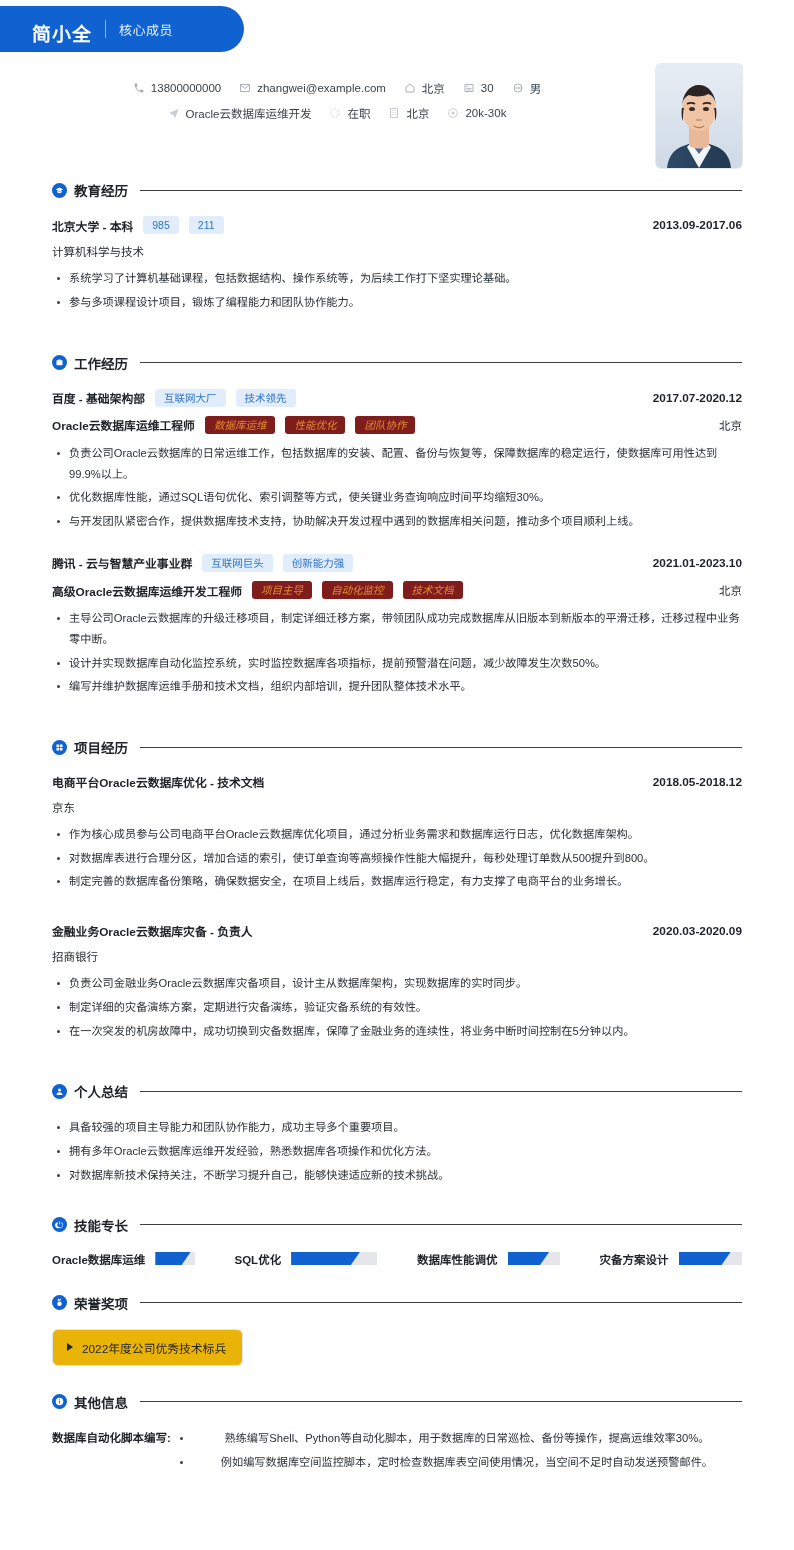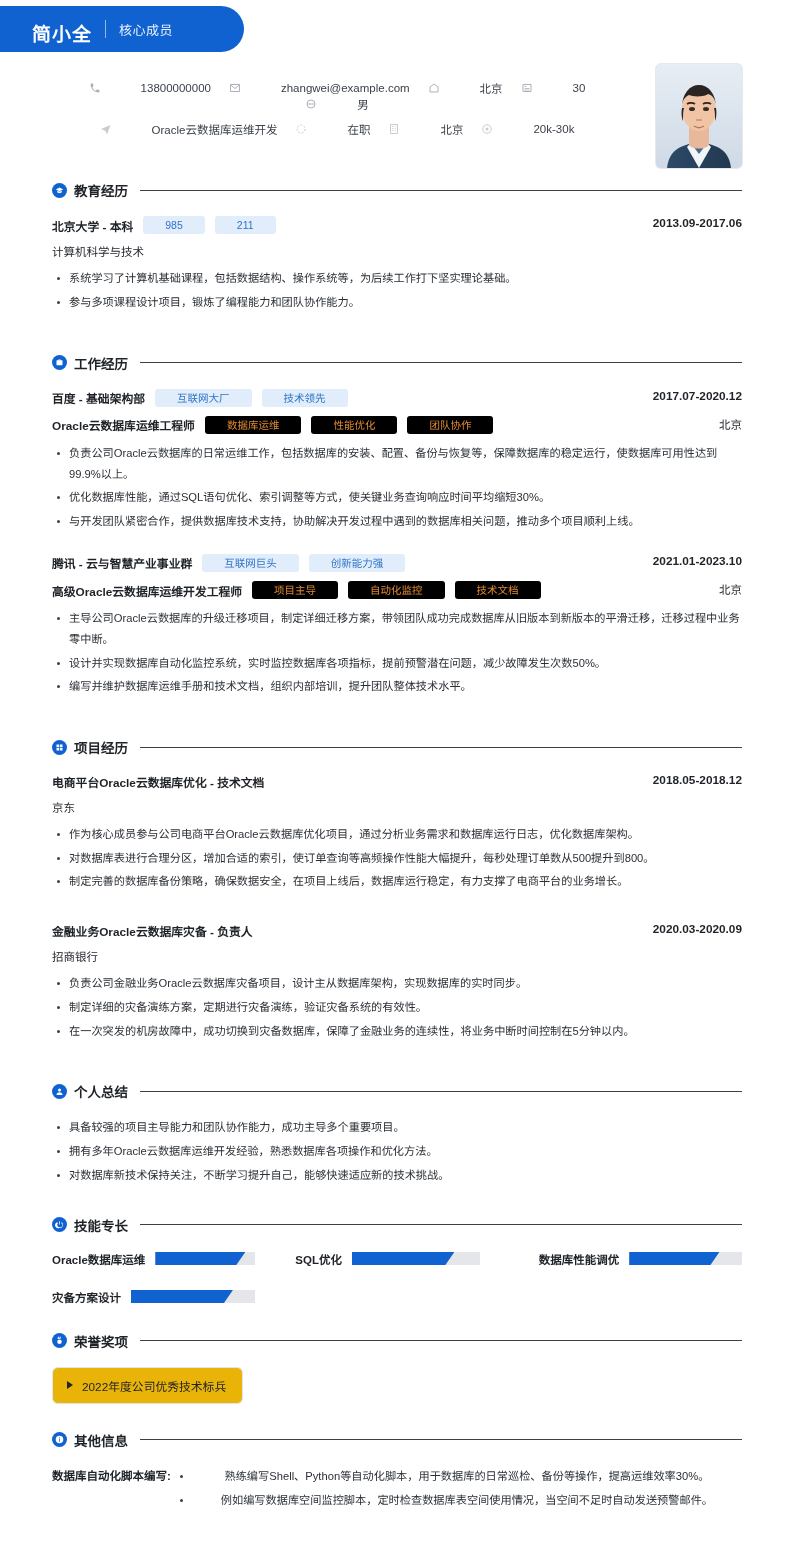--- a/index.html
+++ b/index.html
@@ -40,21 +40,21 @@
     min-height: 118px;
   }
   .contact-rows { padding-right: 120px; }
   .c-row {
     display: flex; flex-wrap: wrap; align-items: center;
     justify-content: center;
     font-size: 11.5px; color: #3b4149;
     margin-bottom: 9px;
     gap: 0px;
   }
-  .c-item { display: inline-flex; align-items: center; margin: 0 9px; white-space: nowrap; gap: 34px; }
+  .c-item { display: inline-flex; align-items: center; margin: 0 9px; white-space: nowrap; }
   .c-item .ic { margin-right: 6px; display: inline-flex; width: 12px; height: 12px; opacity: .55; }
   .c-item .ic svg { width: 12px; height: 12px; display: block; }
   .c-text { font-size: 11.5px; color: #3b4149; }
 
   .avatar {
     position: absolute; right: 52px; top: 6px;
     width: 86px; height: 104px;
     border-radius: 5px;
     overflow: hidden;
     background: #dbe4ee;
@@ -75,51 +75,51 @@
     font-size: 9px; line-height: 1; flex: 0 0 auto;
     margin-right: 7px;
   }
   .sec-icon svg { width: 9px; height: 9px; display: block; fill: #fff; }
   .sec-title { font-size: 13.5px; font-weight: 700; color: #1f2328; white-space: nowrap; }
   .sec-rule { flex: 1 1 auto; height: 1px; background: #3c3f44; margin-left: 12px; }
 
   
   .entry { margin-bottom: 14px; }
   .entry-line {
-    display: flex; align-items: flex-start; justify-content: space-between;
+    display: flex; align-items: center; justify-content: space-between;
     margin-bottom: 9px;
     gap: 34px;
   }
   .entry-left { display: flex; align-items: center; flex-wrap: wrap; gap: 0; }
   .entry-title { font-size: 11.8px; font-weight: 700; color: #1f2328; }
   .entry-date { font-size: 11.8px; font-weight: 700; color: #1f2328; white-space: nowrap; }
   .entry-loc  { font-size: 11.5px; color: #1f2328; white-space: nowrap; }
   .tag {
-    font-size: 10.5px; padding: 2px 22px; border-radius: 3px;
+    font-size: 10.5px; padding: 2px 9px; border-radius: 3px;
     margin-left: 10px; white-space: nowrap; line-height: 1.35;
   }
   .tag.blue  { background: #e2edfb; color: #2f74c9; }
-  .tag.orange{ background: #000000; color: #e28a32; }
+  .tag.orange{ background: #7f1d1d; color: #e28a32; font-style: italic; }
   .sub-line { font-size: 11.5px; color: #1f2328; margin-bottom: 9px; font-weight: 400; }
   .sub-line.bold { font-weight: 400; }
 
   ul.bullets { list-style: none; margin: 0 0 0 0; padding: 0; }
   ul.bullets li {
     position: relative; padding-left: 17px;
     font-size: 11.2px; line-height: 1.85; color: #2b3036;
     margin-bottom: 3px;
   }
   ul.bullets li::before {
     content: ""; position: absolute; left: 5px; top: 9px;
     width: 3px; height: 3px; border-radius: 50%; background: #3b4149;
   }
 
   
   .skills-grid {
-    display: grid; grid-template-columns: 1fr 1fr 1fr;
+    display: grid; grid-template-columns: 1fr 1fr 1fr 1fr;
     row-gap: 22px; column-gap: 40px;
     margin-bottom: 6px;
   }
   .skill { display: flex; align-items: center; }
   .skill-name { font-size: 11.5px; font-weight: 700; color: #1f2328; white-space: nowrap; margin-right: 10px; }
   .skill-track {
     position: relative; height: 13px; background: #e4e6e9;
     flex: 1 1 auto; max-width: 128px; overflow: hidden;
   }
   .skill-fill {

